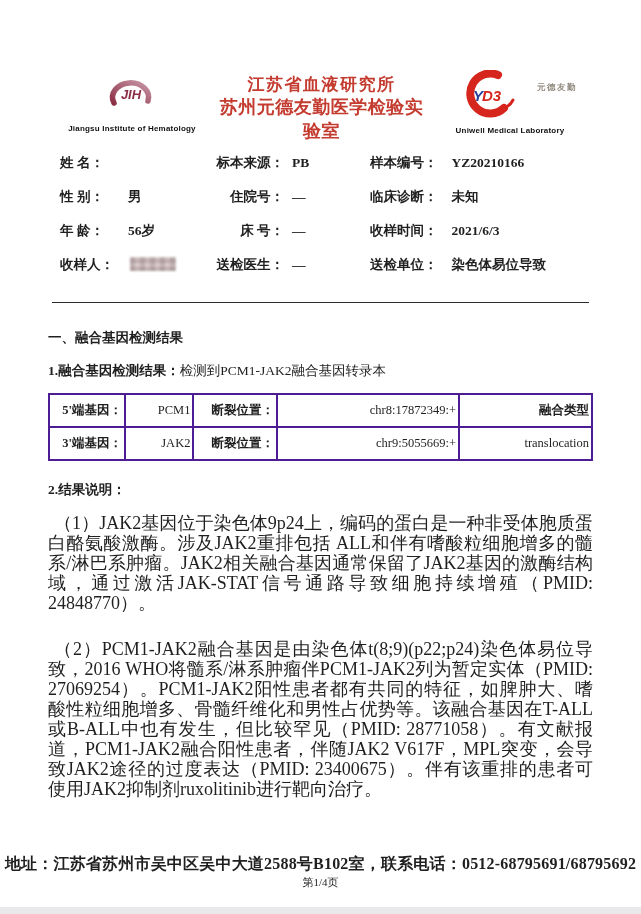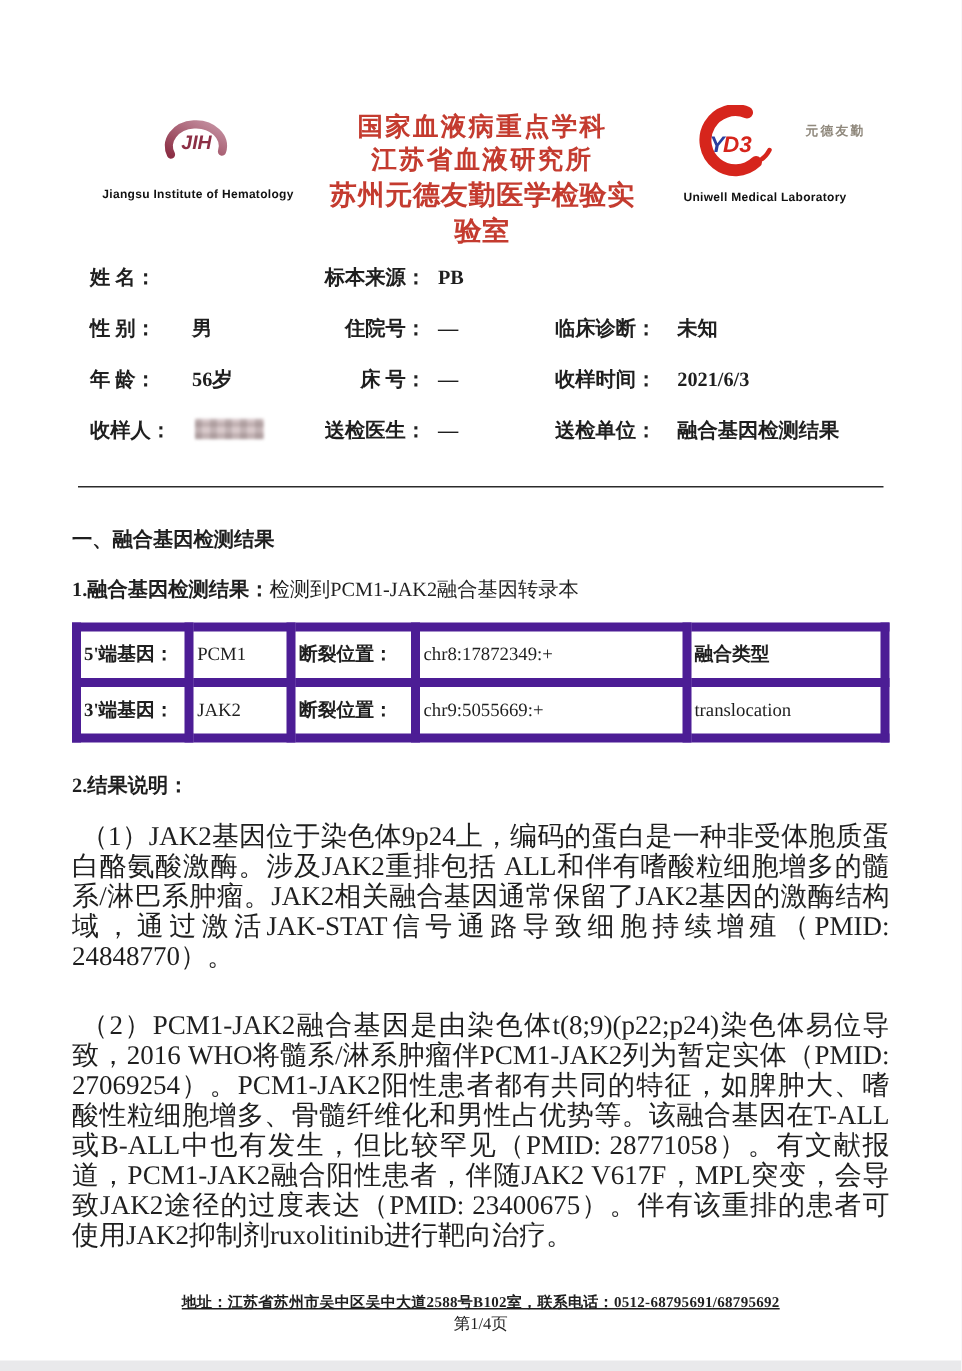--- a/index.html
+++ b/index.html
@@ -29,29 +29,29 @@
   .val{margin-left:8px;}
   .redact{display:inline-block;width:46px;height:14px;vertical-align:-2px;margin-left:10px;border-radius:1px;
     background:repeating-linear-gradient(90deg,#cfc5c6 0 5px,#e7dedf 5px 10px),repeating-linear-gradient(0deg,#d6cccd 0 4px,#efe7e8 4px 8px);
     background-blend-mode:multiply;filter:blur(1.2px);}
   
   .sec-heading{margin:26px 48px 12px;font-size:13.5px;font-weight:700;}
   .result-line{margin:15px 48px 0;font-size:13.5px;}
   .result-line .b{font-weight:700;}
   
   table.fusion{margin:13px 48px 0;width:545px;border-collapse:collapse;border:1.6px solid #3a3a3a;font-size:12.5px;table-layout:fixed;}
-  table.fusion td{border:6px solid #4c1d95;height:31px;text-align:left;padding:0 2px;}
+  table.fusion td{border:2px solid #4c1d95;height:31px;text-align:right;padding:0 2px;}
   td.b{font-weight:700;}
   
   .notes-heading{margin:20px 48px 0;font-size:13.5px;font-weight:700;}
   .para{margin:14px 48px 0;font-size:18px;line-height:20px;text-align:justify;text-indent:6px;}
   .para + .para{margin-top:26px;}
   
   .footer{position:absolute;left:0;right:0;bottom:24px;text-align:center;}
-  .addr{font-size:10px;font-weight:700;letter-spacing:.2px;text-decoration:underline;}
+  .addr{font-size:16px;font-weight:700;letter-spacing:.2px;}
   .pageno{font-size:11px;margin-top:0;}
   .bottom-strip{position:absolute;left:0;right:0;bottom:0;height:7px;background:#e9e9eb;}
 </style>
 </head>
 <body>
 
 <div class="page">
 
   <div class="hdr">
     <div class="logo-block">
@@ -62,21 +62,20 @@
             <stop offset="1" stop-color="#c795a5"></stop>
           </linearGradient>
         </defs>
         <path d="M 14 33 A 18 14.5 0 1 1 48 31" fill="none" stroke="url(#jihg)" stroke-width="5.5" stroke-linecap="round"></path>
         <text x="31" y="29" font-size="13" font-style="italic" font-weight="bold" fill="#8c2f45" text-anchor="middle" font-family="Liberation Sans, sans-serif">JIH</text>
       </svg>
       <div class="logo-caption">Jiangsu Institute of Hematology</div>
     </div>
 
     <div class="hdr-center">
-      <div class="hdr-line">国家血液病重点学科</div>
       <div class="hdr-line">江苏省血液研究所</div>
       <div class="hdr-line big">苏州元德友勤医学检验实验室</div>
     </div>
 
     <div class="logo-block right">
       <svg width="56" height="50" viewBox="0 0 56 50" style="margin-right:44px;">
         <path d="M 38 5 A 20 20 0 1 0 44 38" fill="none" stroke="#d6251c" stroke-width="8" stroke-linecap="round"></path>
         <path d="M 44 38 Q 50 36 53 30" fill="none" stroke="#d6251c" stroke-width="3" stroke-linecap="round"></path>
         <text x="13" y="31" font-size="15" font-weight="bold" font-style="italic" fill="#2b3f9e" font-family="Liberation Sans, sans-serif">Y</text>
         <text x="22" y="31" font-size="15" font-weight="bold" font-style="italic" fill="#d6251c" font-family="Liberation Sans, sans-serif">D3</text>
@@ -84,35 +83,36 @@
       <span class="stamp">元德友勤</span>
       <div class="logo-caption">Uniwell Medical Laboratory</div>
     </div>
   </div>
 
 
   <div class="info">
     <div class="info-row">
       <div><span class="lbl1">姓 名：</span><span class="val"></span></div>
       <div><span class="lbl2">标本来源：</span><span class="val">PB</span></div>
+      <div><span class="lbl3">样本编号：</span><span class="val">YZ20210166</span></div>
     </div>
     <div class="info-row">
       <div><span class="lbl1">性 别：</span><span class="val">男</span></div>
       <div><span class="lbl2">住院号：</span><span class="val">—</span></div>
       <div><span class="lbl3">临床诊断：</span><span class="val">未知</span></div>
     </div>
     <div class="info-row">
       <div><span class="lbl1">年 龄：</span><span class="val">56岁</span></div>
       <div><span class="lbl2">床 号：</span><span class="val">—</span></div>
       <div><span class="lbl3">收样时间：</span><span class="val">2021/6/3</span></div>
     </div>
     <div class="info-row">
       <div><span class="lbl1">收样人：</span><span class="redact"></span></div>
       <div><span class="lbl2">送检医生：</span><span class="val">—</span></div>
-      <div><span class="lbl3">送检单位：</span><span class="val">融合基因检测结果</span></div>
+      <div><span class="lbl3">送检单位：</span><span class="val">染色体易位导致</span></div>
     </div>
   </div>
 
   <div class="sec-heading">一、融合基因检测结果</div>
   <div class="result-line">
     <span class="b">1.融合基因检测结果：</span><span>检测到PCM1-JAK2融合基因转录本</span>
   </div>
 
   <table class="fusion">
     <colgroup>

